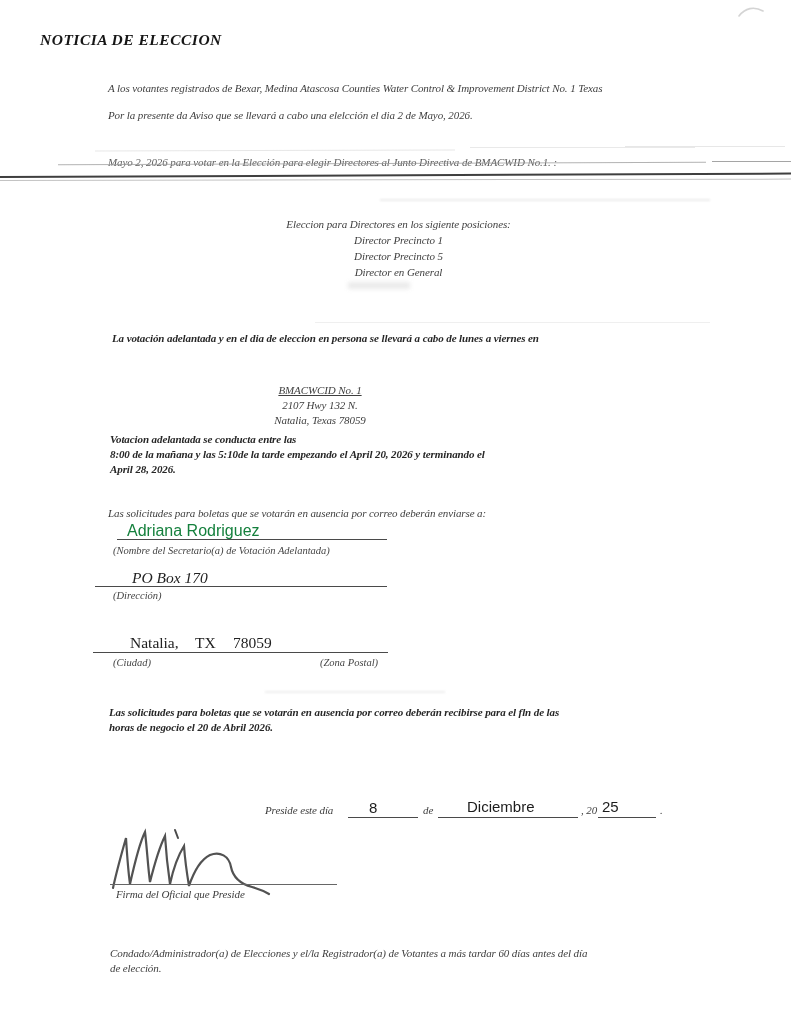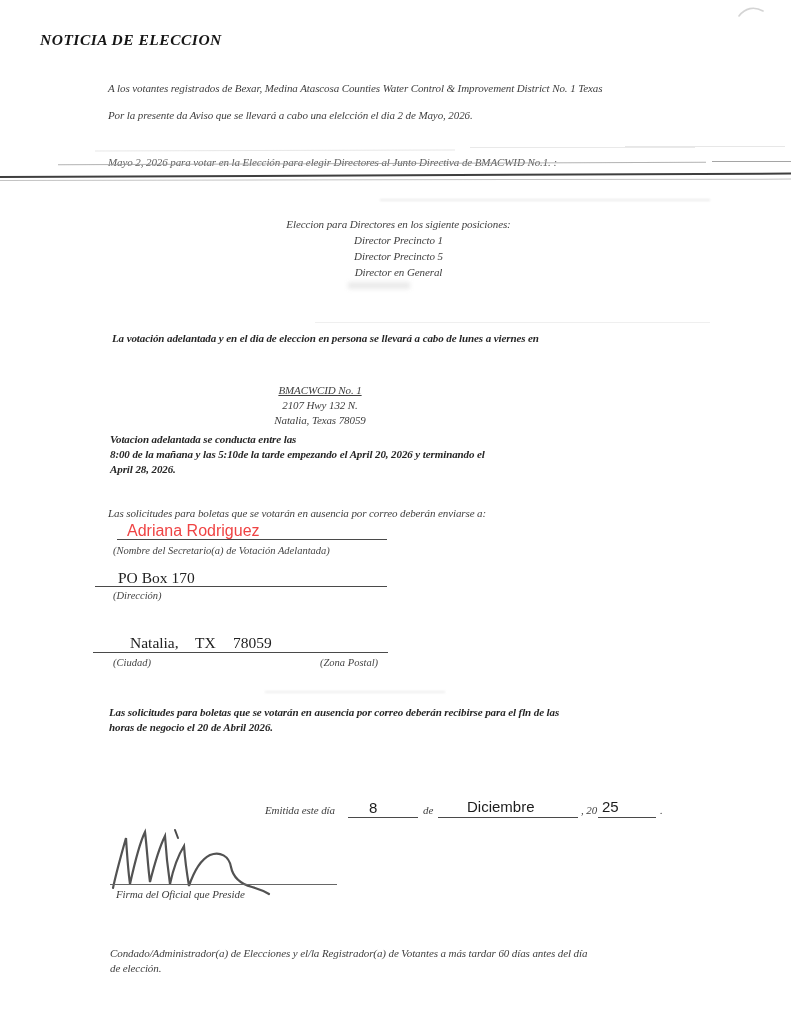--- a/index.html
+++ b/index.html
@@ -2,21 +2,21 @@
 <html><head>
 <meta charset="utf-8">
 <style>
   html,body{margin:0;padding:0;background:#e8e8e8;}
   .page{position:relative;width:791px;height:1024px;background:#ffffff;overflow:hidden;
         font-family:"Liberation Serif",serif;}
   .abs{position:absolute;}
   .it{font:italic 11px/14px "Liberation Serif",serif;color:#3e3e3e;letter-spacing:-0.1px;white-space:nowrap;}
   .itb{font:italic 700 11px/15px "Liberation Serif",serif;color:#262626;letter-spacing:-0.1px;white-space:nowrap;}
   .cap{font:italic 10.5px/13px "Liberation Serif",serif;color:#444;white-space:nowrap;}
-  .fill-sans{font:16px/18px "Liberation Sans",sans-serif;color:#ef4444;white-space:nowrap;}
+  .fill-sans{font:16px/18px "Liberation Sans",sans-serif;color:#15803d;white-space:nowrap;}
   .fill-sans-sm{font:15px/17px "Liberation Sans",sans-serif;color:#1c1c1c;white-space:nowrap;}
   .fill-serif{font:15.5px/17px "Liberation Serif",serif;color:#222;white-space:nowrap;}
   .title{font:italic 700 15.5px/20px "Liberation Serif",serif;color:#161616;letter-spacing:0.5px;}
   .center{text-align:center;}
   .rule{position:absolute;background:#555;height:1px;}
   .u{position:absolute;background:#4a4a4a;height:1.3px;}
   .faint{position:absolute;background:#c9c9c9;height:1px;}
 </style>
 </head>
 <body>
@@ -61,36 +61,36 @@
   <div class="abs itb" style="left:110px;top:432px;">Votacion adelantada se conducta entre las</div>
   <div class="abs itb" style="left:110px;top:447px;">8:00 de la mañana y las 5:10de la tarde empezando el April 20, 2026 y terminando el</div>
   <div class="abs itb" style="left:110px;top:462px;">April 28, 2026.</div>
 
   <div class="abs it" style="left:108px;top:506px;">Las solicitudes para boletas que se votarán en ausencia por correo deberán enviarse a:</div>
 
   <div class="abs fill-sans" style="left:127px;top:522px;">Adriana Rodriguez</div>
   <div class="u" style="left:117px;top:539px;width:270px;"></div>
   <div class="abs cap" style="left:113px;top:544px;">(Nombre del Secretario(a) de Votación Adelantada)</div>
 
-  <div class="abs fill-serif" style="left:118px;top:569px;">PO Box 170</div>
+  <div class="abs fill-serif" style="left:132px;top:569px;font-style:italic;">PO Box 170</div>
   <div class="u" style="left:95px;top:586px;width:292px;"></div>
   <div class="abs cap" style="left:113px;top:589px;">(Dirección)</div>
 
   <div class="abs fill-serif" style="left:130px;top:634px;">Natalia,</div>
   <div class="abs fill-serif" style="left:195px;top:634px;">TX</div>
   <div class="abs fill-serif" style="left:233px;top:634px;">78059</div>
   <div class="u" style="left:93px;top:652px;width:295px;"></div>
   <div class="abs cap" style="left:113px;top:656px;">(Ciudad)</div>
   <div class="abs cap" style="left:320px;top:656px;">(Zona Postal)</div>
 
   <div class="faint" style="left:265px;top:691px;width:180px;height:2px;opacity:.3;filter:blur(1px);"></div>
   <div class="abs itb" style="left:109px;top:705px;">Las solicitudes para boletas que se votarán en ausencia por correo deberán recibirse para el fln de las</div>
   <div class="abs itb" style="left:109px;top:720px;">horas de negocio el 20 de Abril 2026.</div>
 
-  <div class="abs it" style="left:265px;top:803px;">Emitida este día</div>
+  <div class="abs it" style="left:265px;top:803px;">Preside este día</div>
   <div class="u" style="left:348px;top:817px;width:70px;"></div>
   <div class="abs fill-sans-sm" style="left:369px;top:799px;">8</div>
   <div class="abs it" style="left:423px;top:803px;">de</div>
   <div class="u" style="left:438px;top:817px;width:140px;"></div>
   <div class="abs fill-sans-sm" style="left:467px;top:798px;">Diciembre</div>
   <div class="abs it" style="left:581px;top:803px;">, 20</div>
   <div class="u" style="left:598px;top:817px;width:58px;"></div>
   <div class="abs fill-sans-sm" style="left:602px;top:798px;">25</div>
   <div class="abs it" style="left:660px;top:803px;">.</div>
 

